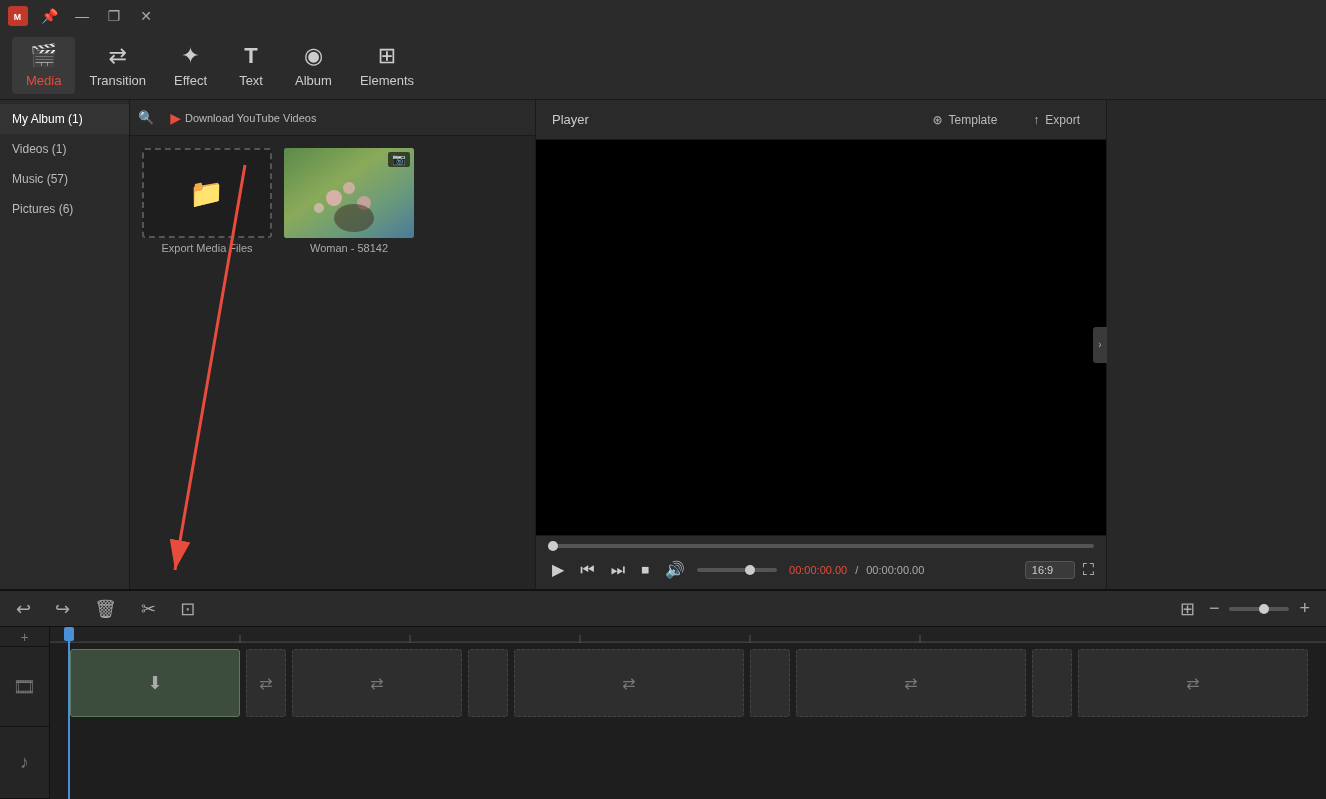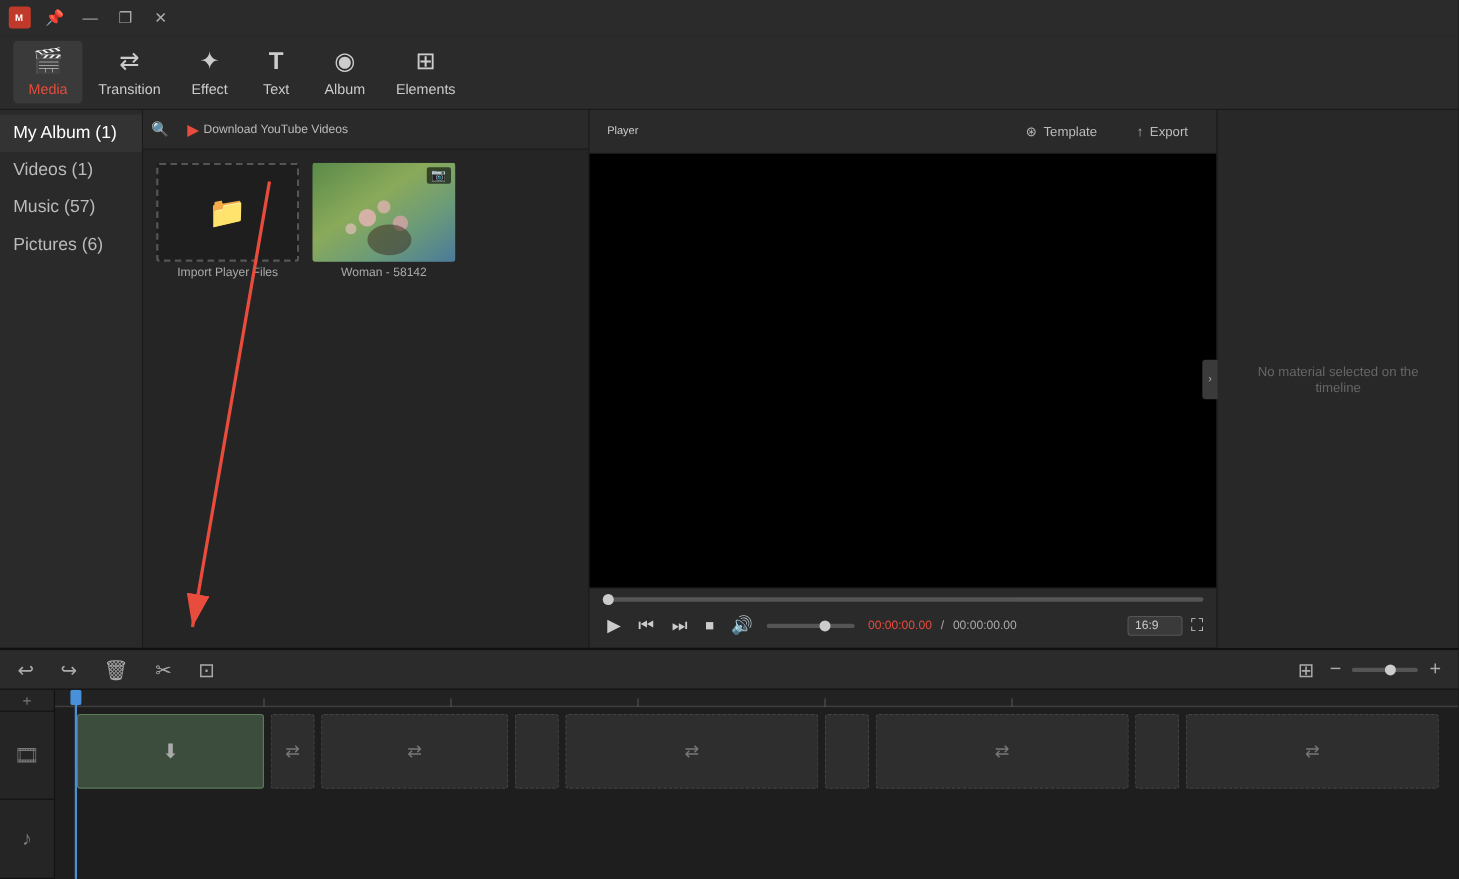--- a/index.html
+++ b/index.html
@@ -70,21 +70,21 @@
     }
     #album-list {
       width: 130px;
       background: #2a2a2a;
       border-right: 1px solid #1a1a1a;
       padding-top: 4px;
       flex-shrink: 0;
     }
     .album-item {
       padding: 8px 12px;
-      font-size: 16px;
+      font-size: 12px;
       cursor: pointer;
       color: #bbb;
       white-space: nowrap;
     }
     .album-item.active { background: #333; color: #fff; }
 
     
     #media-content {
       flex: 1;
       display: flex;
@@ -186,21 +186,21 @@
     }
     #player-header {
       height: 40px;
       display: flex;
       align-items: center;
       padding: 0 16px;
       background: #2a2a2a;
       border-bottom: 1px solid #1a1a1a;
       gap: 16px;
     }
-    #player-header .player-label { font-size: 10px; color: #ccc; flex: 1; }
+    #player-header .player-label { font-size: 13px; color: #ccc; flex: 1; }
     .header-btn {
       display: flex;
       align-items: center;
       gap: 6px;
       font-size: 12px;
       color: #bbb;
       cursor: pointer;
       padding: 4px 10px;
       border-radius: 3px;
     }
@@ -501,21 +501,21 @@
             <span class="yt-icon">▶</span>
             <span>Download YouTube Videos</span>
           </div>
         </div>
         <div id="media-grid">
 
           <div class="media-item">
             <div class="media-thumb">
               <span>📁</span>
             </div>
-            <span class="media-label">Import Player Files</span>
+            <span class="media-label">Export Media Files</span>
           </div>
 
           <div class="media-item">
             <div class="media-thumb video">
               <div class="video-bg">
 
                 <svg width="130" height="90" viewBox="0 0 130 90">
                   <defs>
                     <linearGradient id="vg" x1="0" y1="0" x2="1" y2="1">
                       <stop offset="0%" stop-color="#5a8a4a"></stop>
@@ -581,21 +581,20 @@
           <option>4:3</option>
           <option>1:1</option>
         </select>
         <span class="fullscreen-btn">⛶</span>
       </div>
     </div>
   </div>
 
   <div id="right-panel">
     <div class="panel-toggle">›</div>
-    <span class="no-material-text">No material selected on the timeline</span>
   </div>
 </div>
 
 <div id="timeline">
   <div id="timeline-toolbar">
     <button class="tl-btn">↩</button>
     <button class="tl-btn">↪</button>
     <button class="tl-btn">🗑</button>
     <button class="tl-btn">✂</button>
     <button class="tl-btn">⊡</button>

